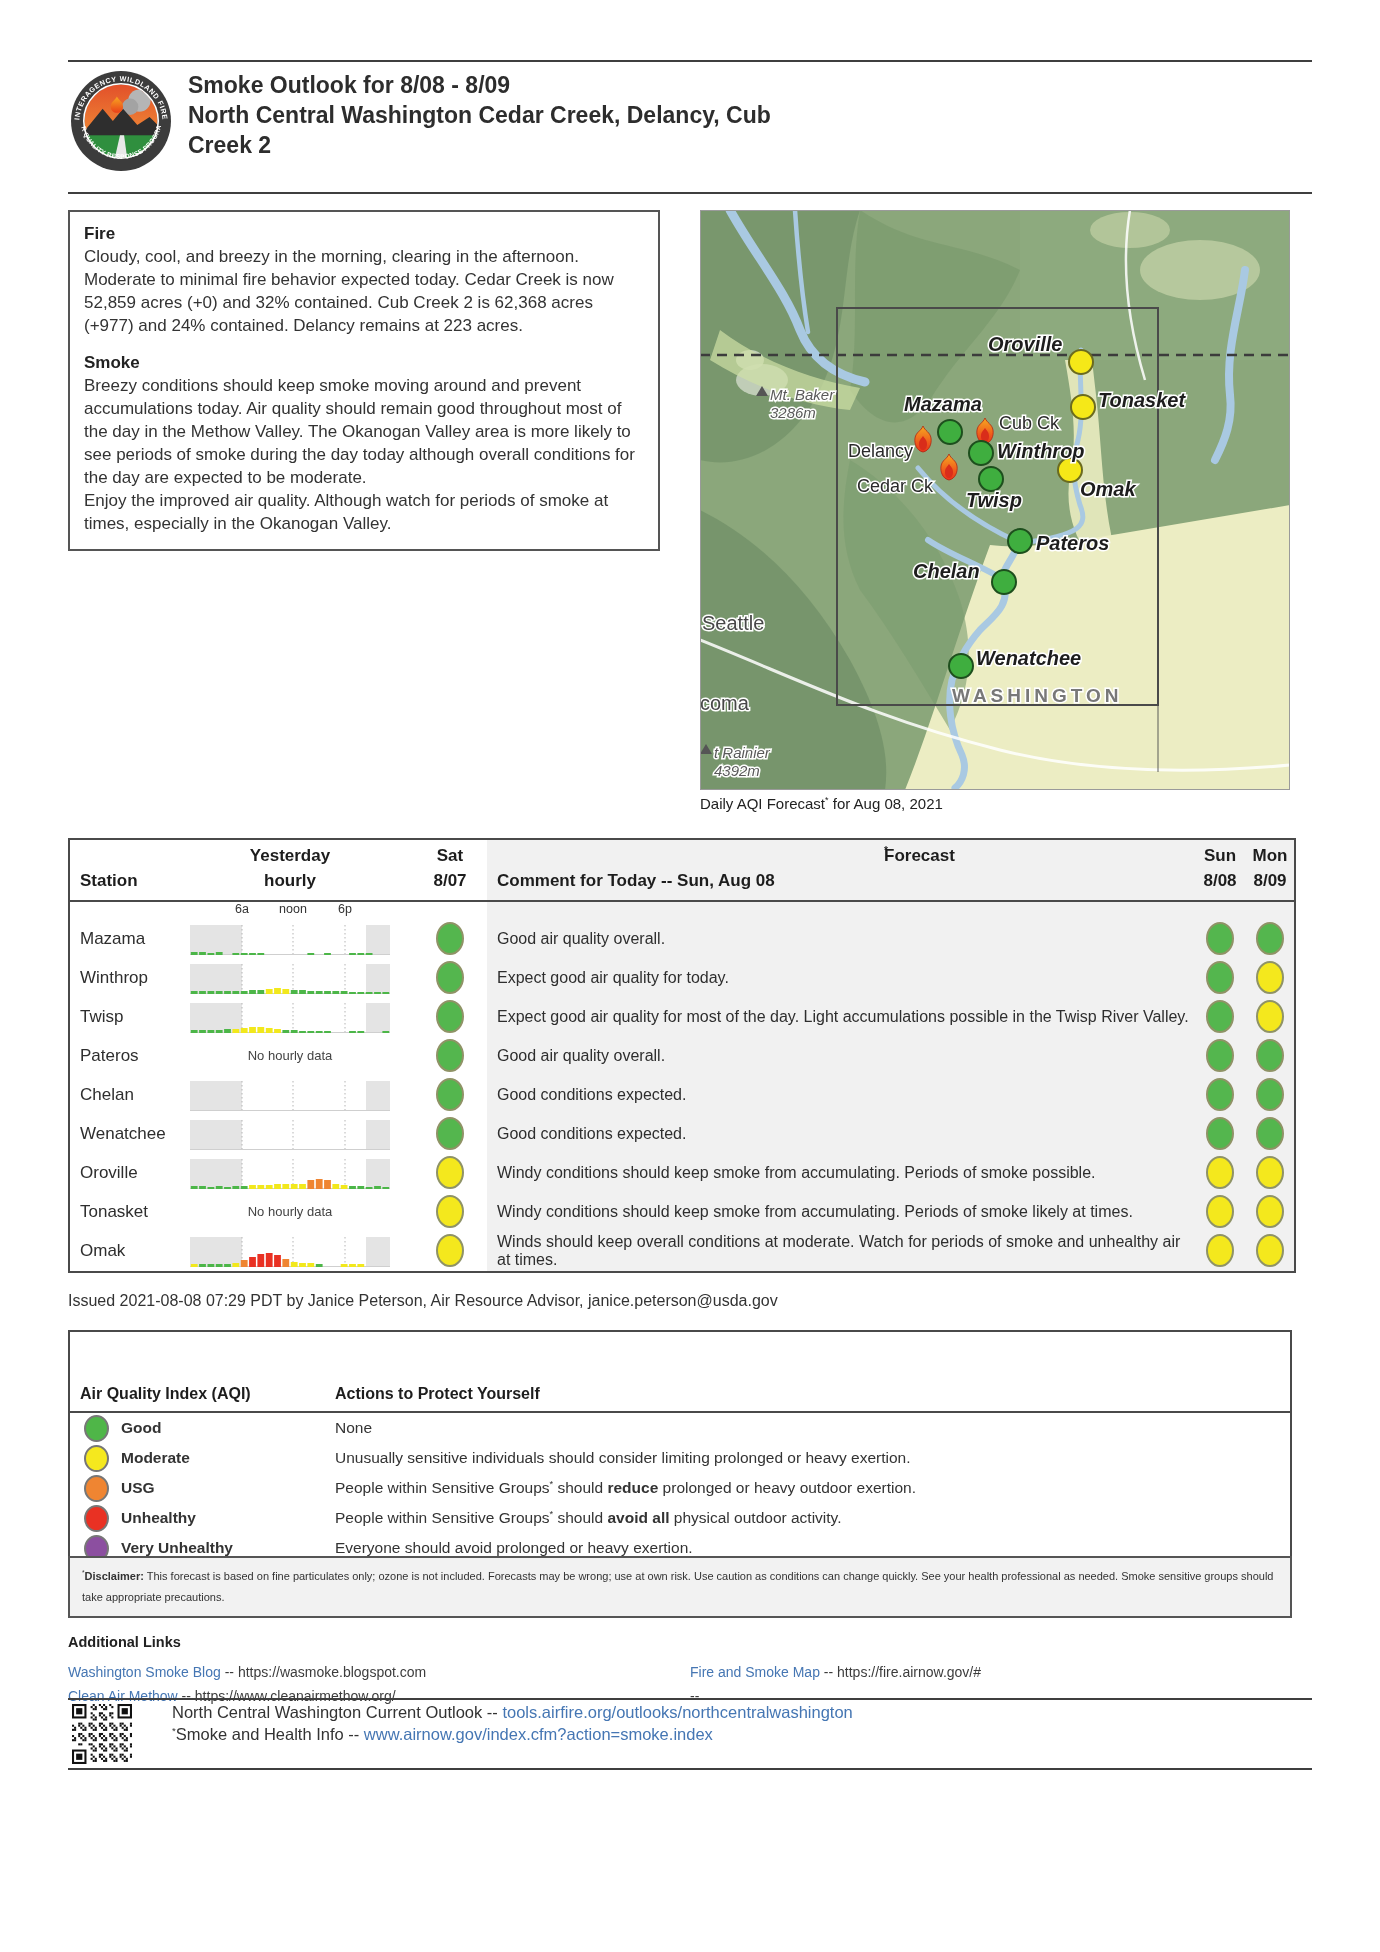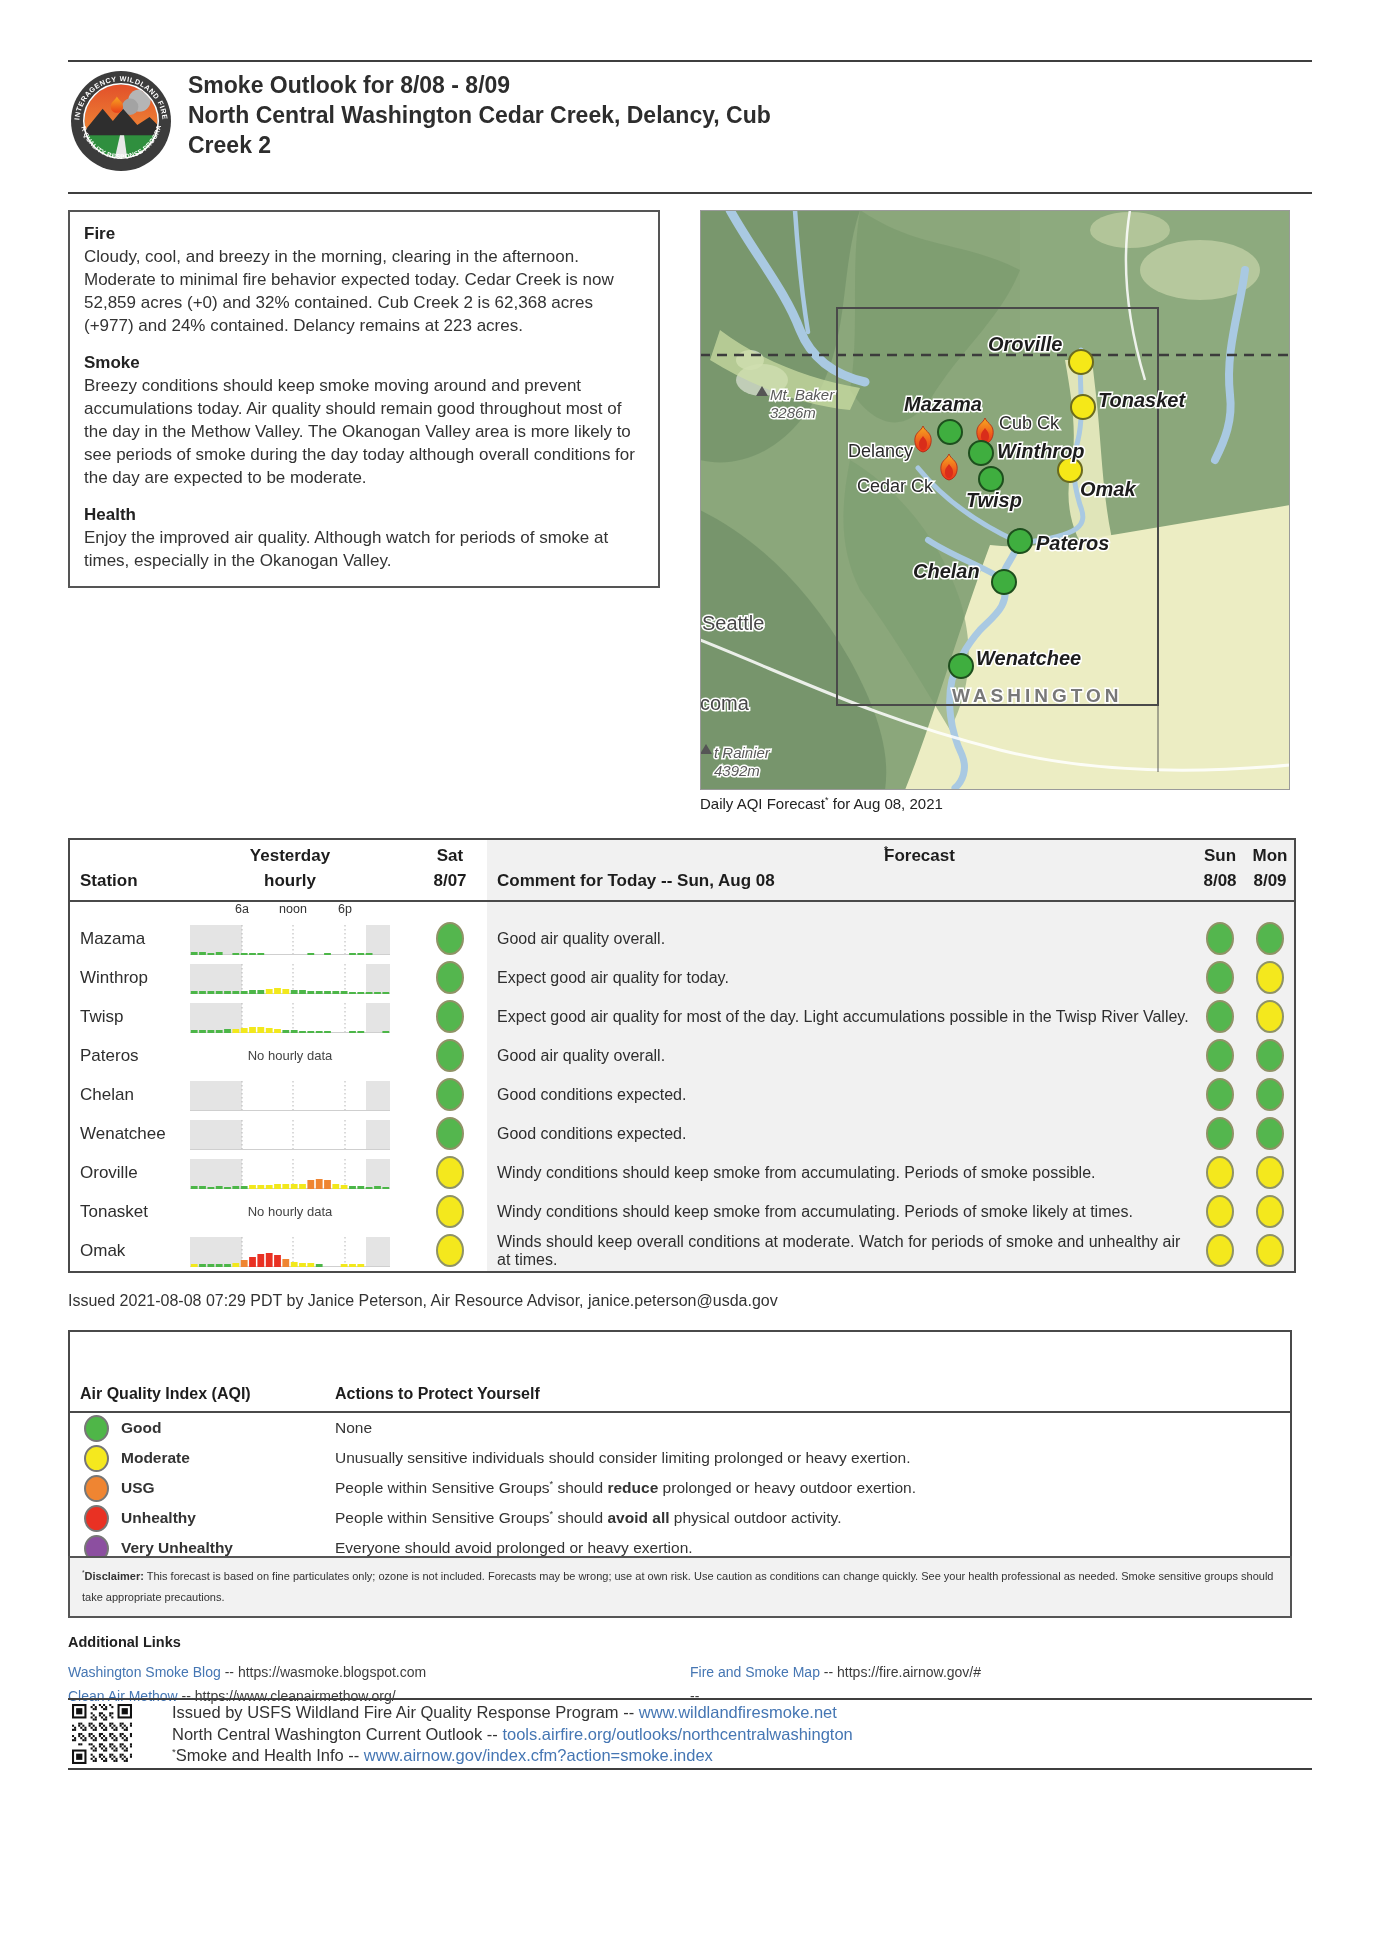--- a/index.html
+++ b/index.html
@@ -124,21 +124,20 @@
   <div id="doc-subtitle">North Central Washington Cedar Creek, Delancy, Cub Creek 2</div>
 </div>
 
 <div class="rule" style="top:192px"></div>
 
 <div id="narrative" class="abs">
   <div class="nar-h">Fire</div>
   <div>Cloudy, cool, and breezy in the morning, clearing in the afternoon. Moderate to minimal fire behavior expected today. Cedar Creek is now 52,859 acres (+0) and 32% contained. Cub Creek 2 is 62,368 acres (+977) and 24% contained. Delancy remains at 223 acres.</div>
   <div class="nar-h nar-gap">Smoke</div>
   <div>Breezy conditions should keep smoke moving around and prevent accumulations today. Air quality should remain good throughout most of the day in the Methow Valley. The Okanogan Valley area is more likely to see periods of smoke during the day today although overall conditions for the day are expected to be moderate.</div>
-  <div class="nar-h nar-gap">Health</div>
   <div>Enjoy the improved air quality. Although watch for periods of smoke at times, especially in the Okanogan Valley.</div>
 </div>
 
 <svg id="map" class="abs" viewBox="0 0 590 580">
   <defs>
     <linearGradient id="flameg" x1="0" y1="0" x2="0" y2="1">
       <stop offset="0" stop-color="#f7a821"></stop>
         <stop offset="1" stop-color="#e93019"></stop>
     </linearGradient>
   </defs>
@@ -721,17 +720,16 @@
     <rect x="28" y="9" width="1" height="1" fill="#111"></rect>
     <rect x="28" y="10" width="1" height="1" fill="#111"></rect>
     <rect x="28" y="14" width="1" height="1" fill="#111"></rect>
     <rect x="28" y="15" width="1" height="1" fill="#111"></rect>
     <rect x="28" y="19" width="1" height="1" fill="#111"></rect>
     <rect x="28" y="20" width="1" height="1" fill="#111"></rect>
     <rect x="28" y="24" width="1" height="1" fill="#111"></rect>
     <rect x="28" y="25" width="1" height="1" fill="#111"></rect>
   </svg>
 <div id="footer-lines" class="abs">
-    <div>Issued by USFS Wildland Fire Air Quality Response Program -- <span class="lnk">www.wildlandfiresmoke.net</span></div>
     <div>North Central Washington Current Outlook -- <span class="lnk">tools.airfire.org/outlooks/northcentralwashington</span></div>
     <div><sup>*</sup>Smoke and Health Info -- <span class="lnk">www.airnow.gov/index.cfm?action=smoke.index</span></div>
   </div>
 <div class="rule" style="top:1768px"></div>
 
 </body></html>

